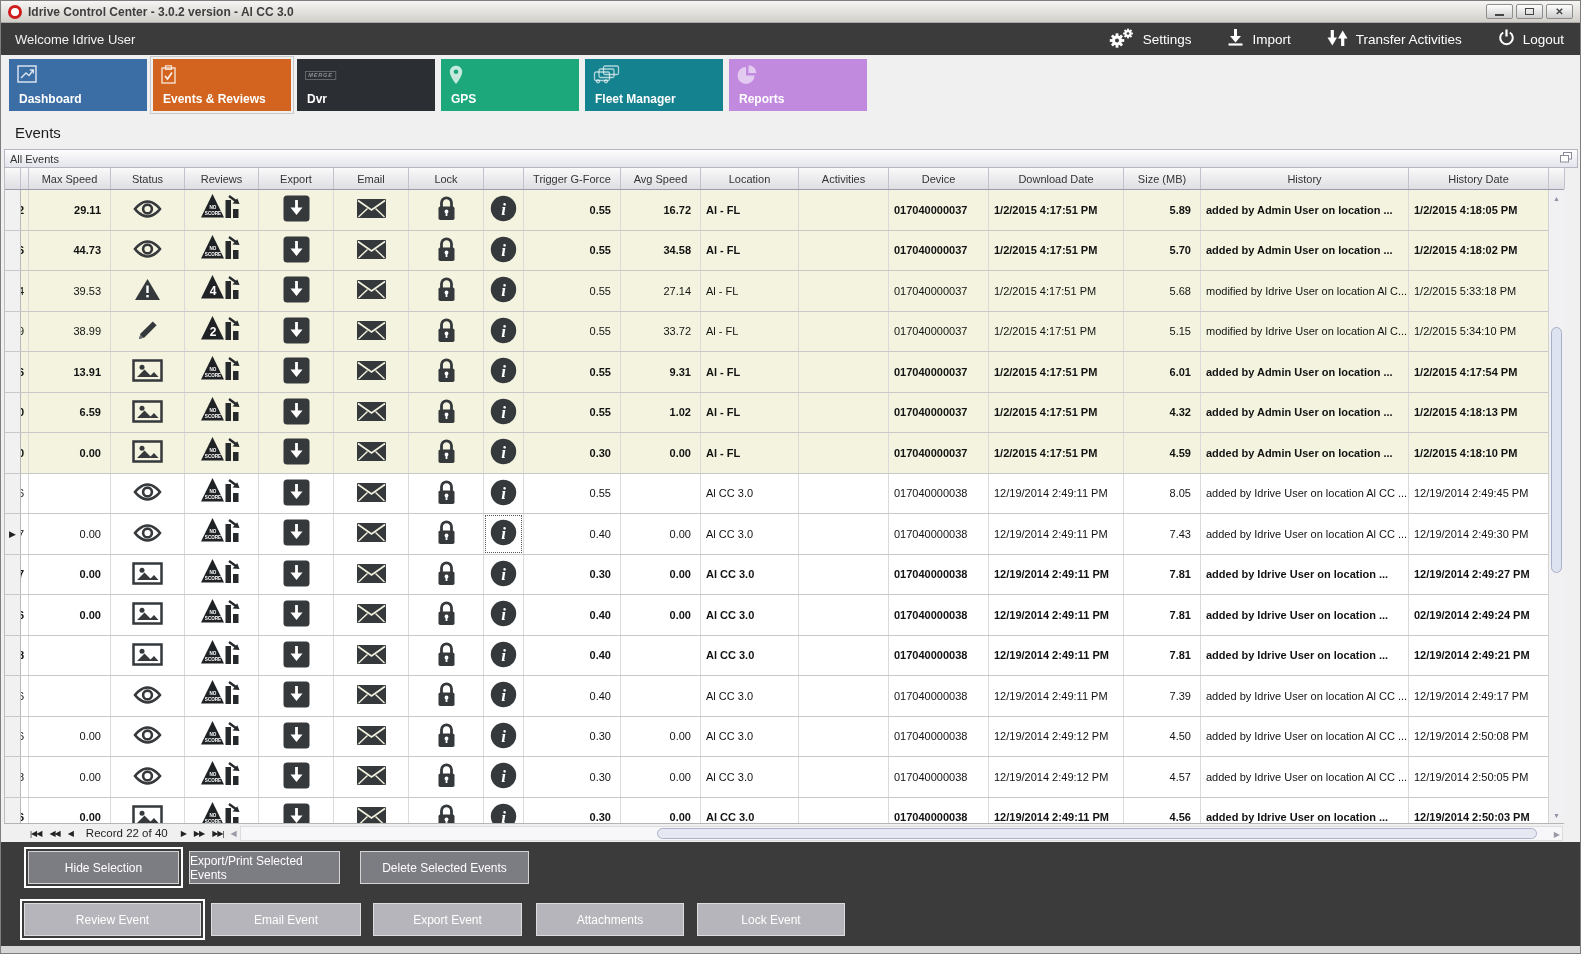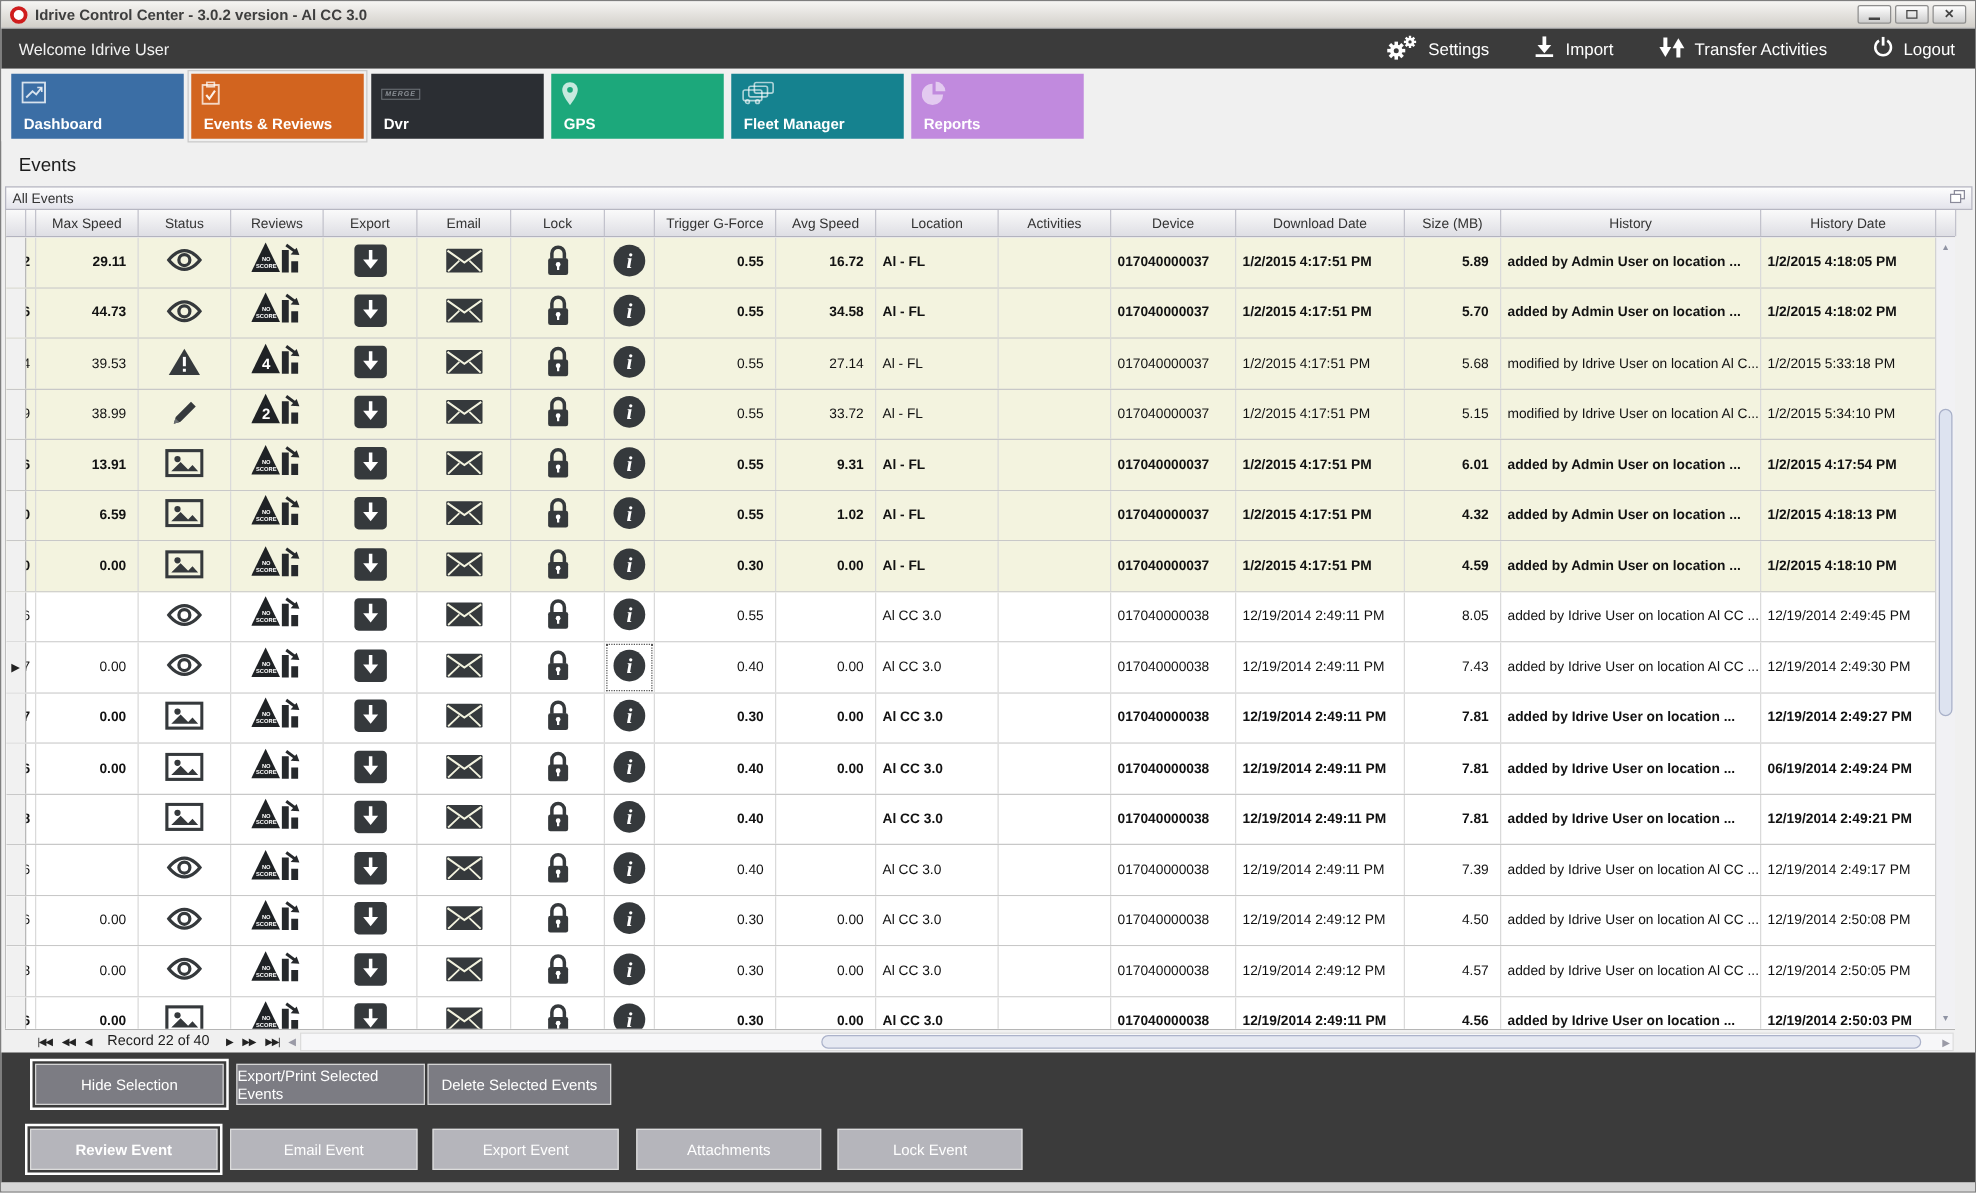--- a/index.html
+++ b/index.html
@@ -1157,21 +1157,21 @@
           <div class="cell left" style="width: 135px;">
             <span class="txt">12/19/2014 2:49:11 PM</span>
           </div>
           <div class="cell right" style="width: 77px;">
             <span class="txt">7.81</span>
           </div>
           <div class="cell left" style="width: 208px;">
             <span class="txt">added by Idrive User on location ...</span>
           </div>
           <div class="cell left" style="width: 140px;">
-            <span class="txt">06/19/2014 2:49:24 PM</span>
+            <span class="txt">02/19/2014 2:49:24 PM</span>
           </div>
         </div>
         <div class="grow bold">
           <div class="cell indicator" style="width: 16px;"></div>
           <div class="cell" style="width: 8px;">
             <div class="fragwrap">
               <span class="txt">8</span>
             </div>
           </div>
           <div class="cell right" style="width: 82px;">
@@ -1604,24 +1604,24 @@
     <div class="hscroll-track">
       <div class="hscroll-thumb"></div>
       <span class="hs-arrow-end">▶</span>
     </div>
   </div>
 
   <div class="bottom">
     <div class="btn-row1" id="btn-row1">
         <div class="gbtn1 focused" style="width: 151px;">Hide Selection</div>
         <div class="gbtn1" style="width: 151px; margin-left: 10px;">Export/Print Selected Events</div>
-        <div class="gbtn1" style="width: 147px; margin-left: 2px;">Delete Selected  Events</div>
+        <div class="gbtn1" style="width: 169px; margin-left: 20px;">Delete Selected  Events</div>
       </div>
     <div class="btn-row2" id="btn-row2">
-        <div class="gbtn2 focused" style="width: 150px; font-weight: bold;">Review Event</div>
+        <div class="gbtn2 focused" style="width: 177px;">Review Event</div>
         <div class="gbtn2" style="width: 150px; margin-left: 10px;">Email Event</div>
         <div class="gbtn2" style="width: 149px; margin-left: 12px;">Export Event</div>
         <div class="gbtn2" style="width: 148px; margin-left: 14px;">Attachments</div>
         <div class="gbtn2" style="width: 148px; margin-left: 13px;">Lock Event</div>
       </div>
   </div>
   <div class="bottom-strip"></div>
 
 </div>
 

